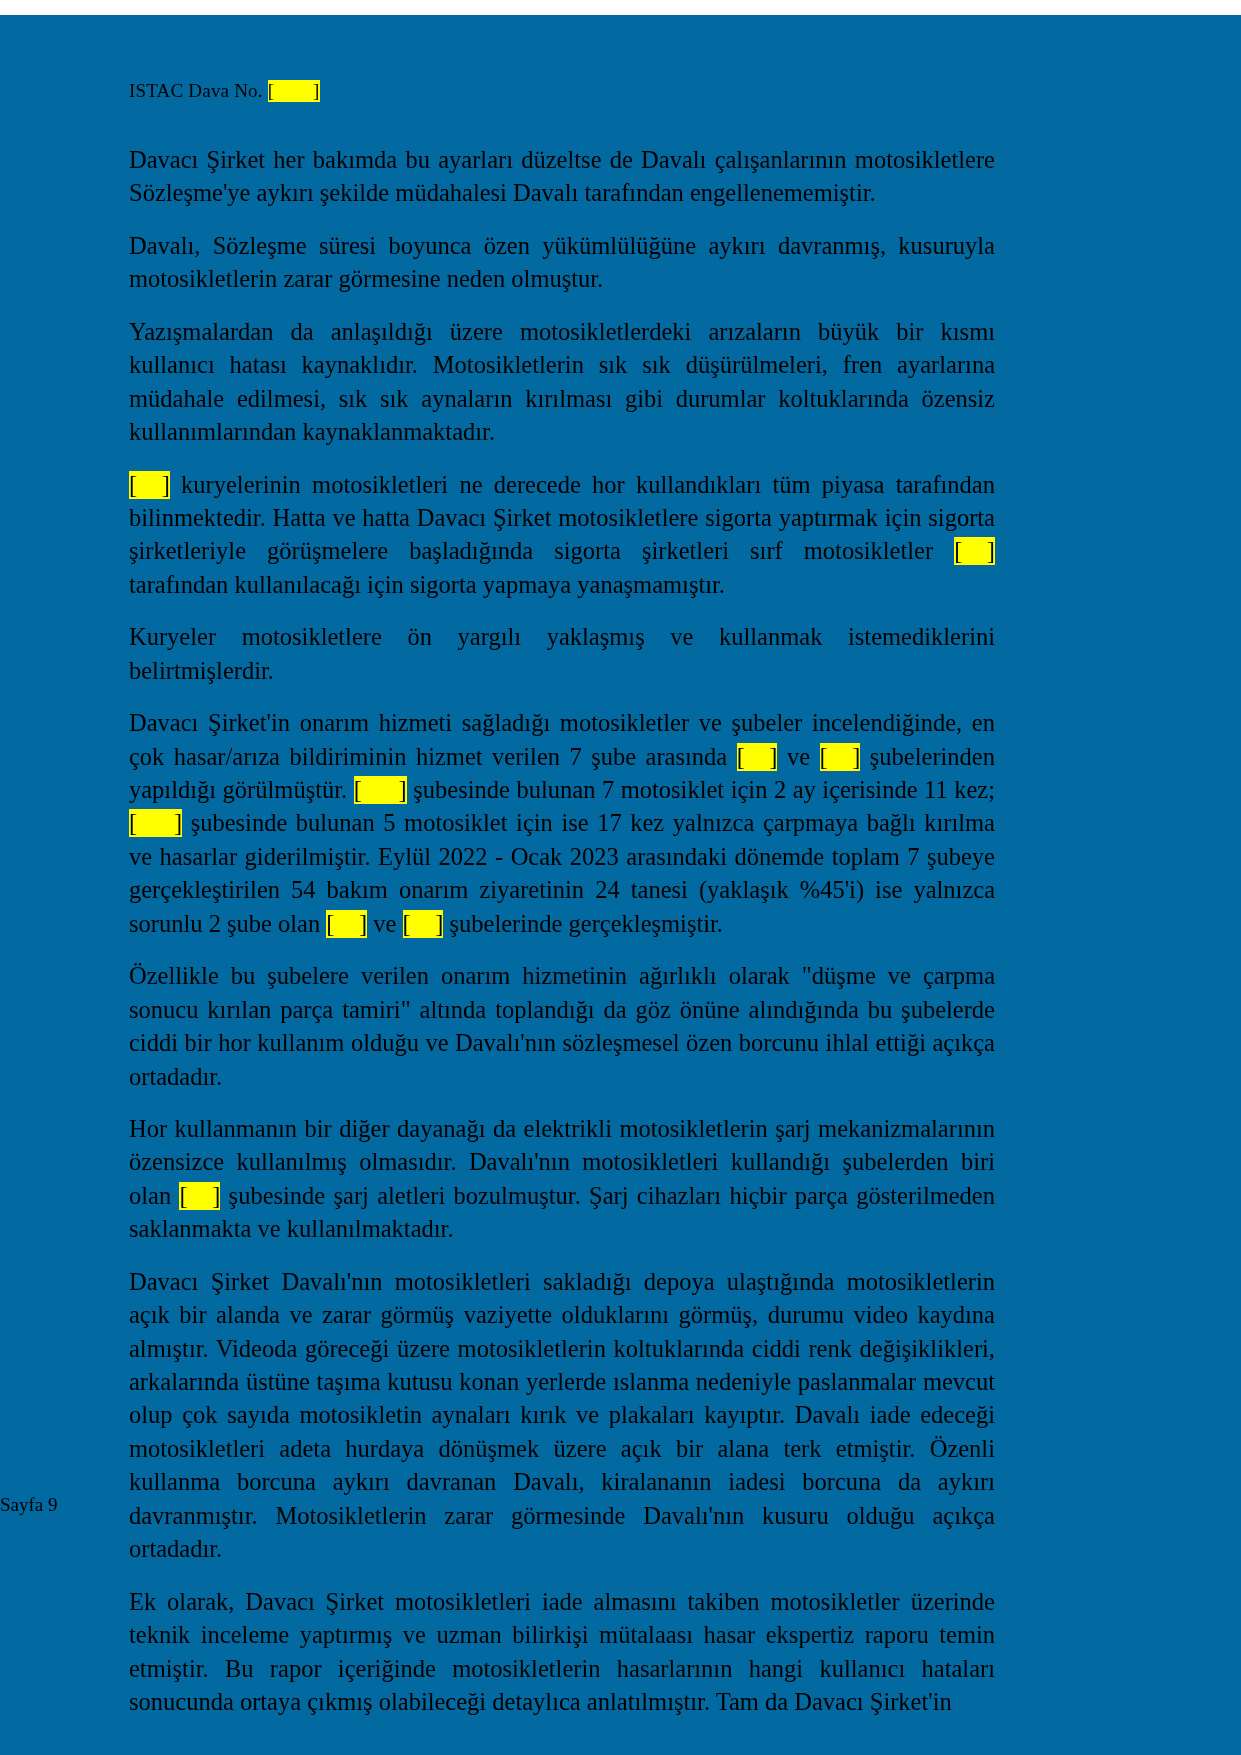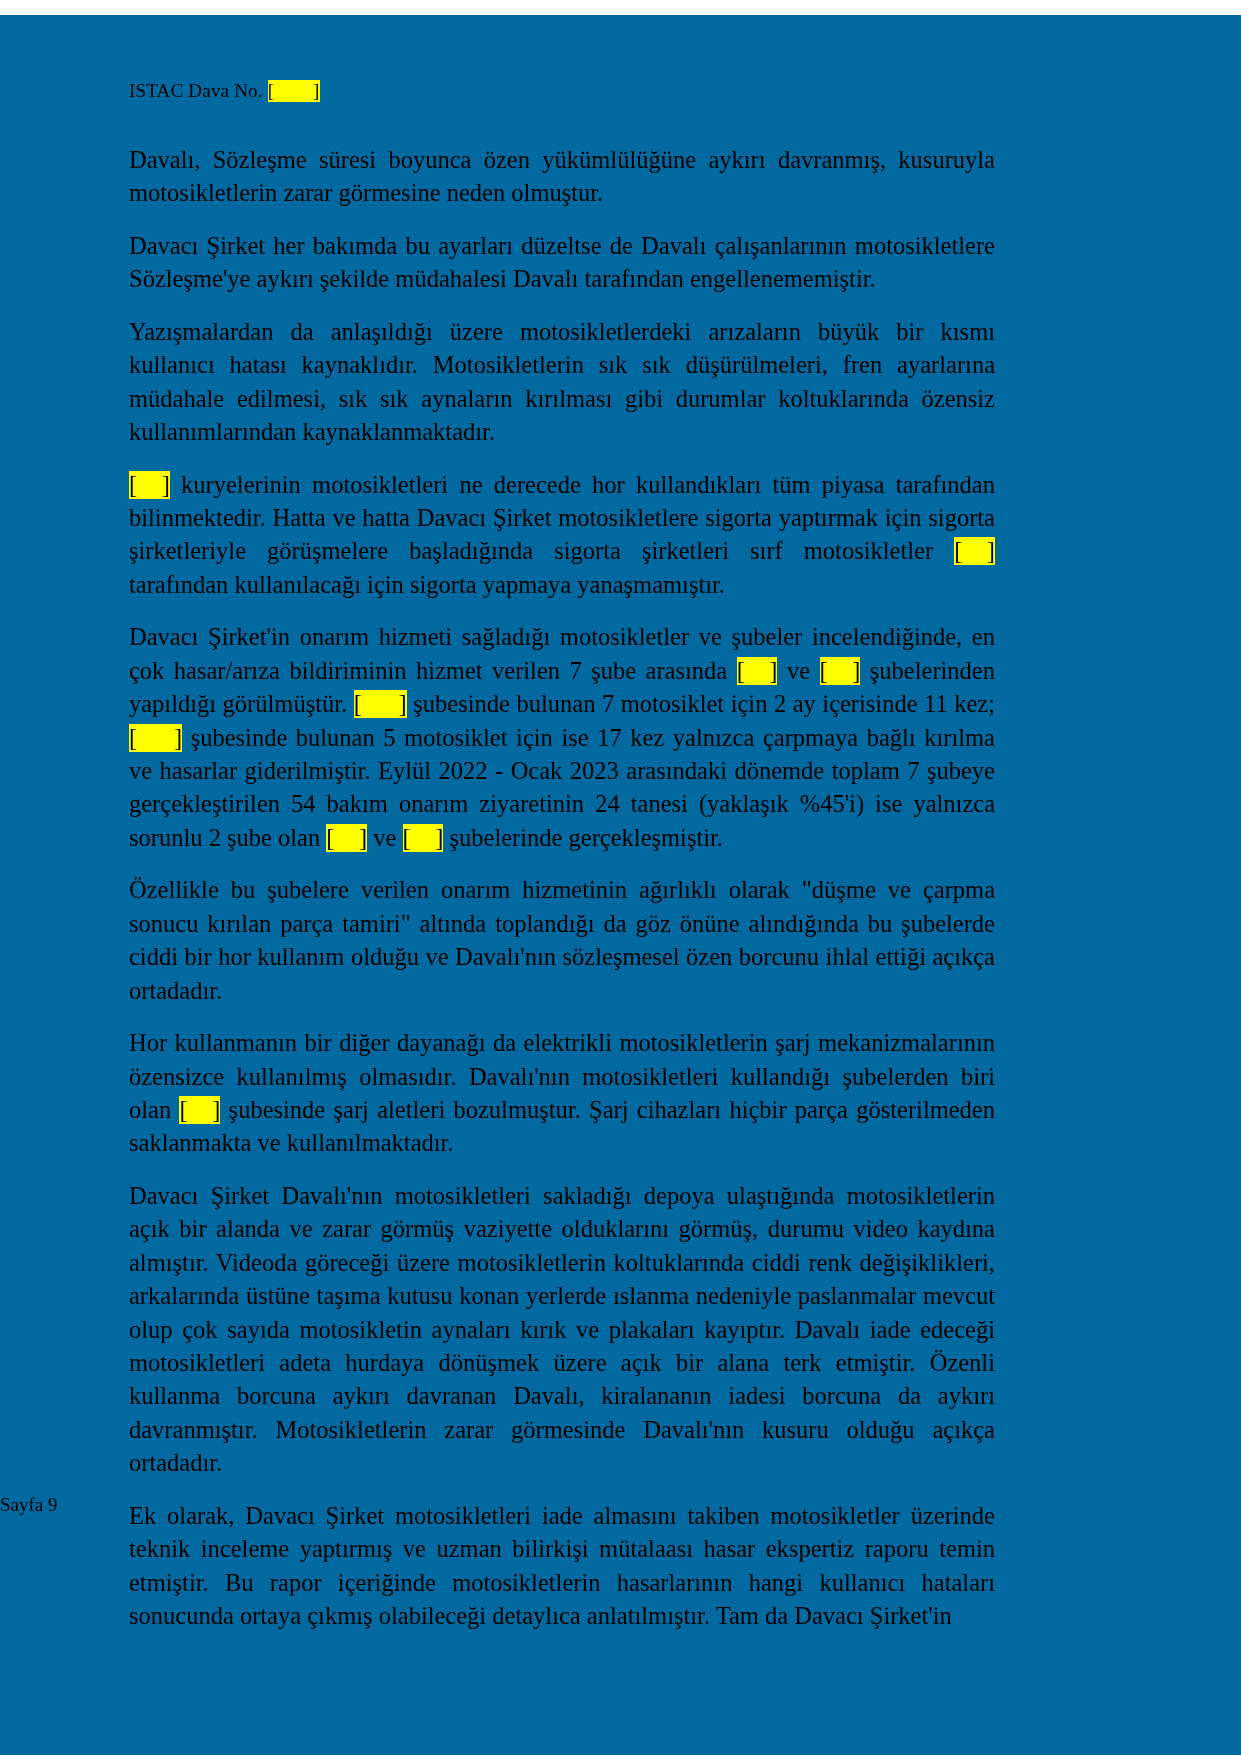--- a/index.html
+++ b/index.html
@@ -65,24 +65,25 @@
 </head>
 <body>
 
 <div class="page">
 
   <div class="header">
     <span>ISTAC Dava No. </span><span class="redact">[    ]</span>
   </div>
 
   <div class="content">
+      <p class="para"><span>Davacı Şirket her bakımda bu ayarları düzeltse de Davalı çalışanlarının motosikletlere Sözleşme'ye aykırı şekilde müdahalesi Davalı tarafından engellenememiştir.</span></p>
       <p class="para"><span>Davalı, Sözleşme süresi boyunca özen yükümlülüğüne aykırı davranmış, kusuruyla motosikletlerin zarar görmesine neden olmuştur.</span></p>
-      <p class="para"><span>Davacı Şirket her bakımda bu ayarları düzeltse de Davalı çalışanlarının motosikletlere Sözleşme'ye aykırı şekilde müdahalesi Davalı tarafından engellenememiştir.</span></p>
       <p class="para"><span>Yazışmalardan da anlaşıldığı üzere motosikletlerdeki arızaların büyük bir kısmı kullanıcı hatası kaynaklıdır. Motosikletlerin sık sık düşürülmeleri, fren ayarlarına müdahale edilmesi, sık sık aynaların kırılması gibi durumlar koltuklarında özensiz kullanımlarından kaynaklanmaktadır.</span></p>
       <p class="para"><span class="redact">[  ]</span><span> kuryelerinin motosikletleri ne derecede hor kullandıkları tüm piyasa tarafından bilinmektedir. Hatta ve hatta Davacı Şirket motosikletlere sigorta yaptırmak için sigorta şirketleriyle görüşmelere başladığında sigorta şirketleri sırf motosikletler </span><span class="redact">[  ]</span><span> tarafından kullanılacağı için sigorta yapmaya yanaşmamıştır.</span></p>
+      <p class="para"><span>Kuryeler motosikletlere ön yargılı yaklaşmış ve kullanmak istemediklerini belirtmişlerdir.</span></p>
       <p class="para"><span>Davacı Şirket'in onarım hizmeti sağladığı motosikletler ve şubeler incelendiğinde, en çok hasar/arıza bildiriminin hizmet verilen 7 şube arasında </span><span class="redact">[  ]</span><span> ve </span><span class="redact">[  ]</span><span> şubelerinden yapıldığı görülmüştür. </span><span class="redact">[   ]</span><span> şubesinde bulunan 7 motosiklet için 2 ay içerisinde 11 kez; </span><span class="redact">[   ]</span><span> şubesinde bulunan 5 motosiklet için ise 17 kez yalnızca çarpmaya bağlı kırılma ve hasarlar giderilmiştir. Eylül 2022 - Ocak 2023 arasındaki dönemde toplam 7 şubeye gerçekleştirilen 54 bakım onarım ziyaretinin 24 tanesi (yaklaşık %45'i) ise yalnızca sorunlu 2 şube olan </span><span class="redact">[  ]</span><span> ve </span><span class="redact">[  ]</span><span> şubelerinde gerçekleşmiştir.</span></p>
       <p class="para"><span>Özellikle bu şubelere verilen onarım hizmetinin ağırlıklı olarak "düşme ve çarpma sonucu kırılan parça tamiri" altında toplandığı da göz önüne alındığında bu şubelerde ciddi bir hor kullanım olduğu ve Davalı'nın sözleşmesel özen borcunu ihlal ettiği açıkça ortadadır.</span></p>
       <p class="para"><span>Hor kullanmanın bir diğer dayanağı da elektrikli motosikletlerin şarj mekanizmalarının özensizce kullanılmış olmasıdır. Davalı'nın motosikletleri kullandığı şubelerden biri olan </span><span class="redact">[  ]</span><span> şubesinde şarj aletleri bozulmuştur. Şarj cihazları hiçbir parça gösterilmeden saklanmakta ve kullanılmaktadır.</span></p>
       <p class="para"><span>Davacı Şirket Davalı'nın motosikletleri sakladığı depoya ulaştığında motosikletlerin açık bir alanda ve zarar görmüş vaziyette olduklarını görmüş, durumu video kaydına almıştır. Videoda göreceği üzere motosikletlerin koltuklarında ciddi renk değişiklikleri, arkalarında üstüne taşıma kutusu konan yerlerde ıslanma nedeniyle paslanmalar mevcut olup çok sayıda motosikletin aynaları kırık ve plakaları kayıptır. Davalı iade edeceği motosikletleri adeta hurdaya dönüşmek üzere açık bir alana terk etmiştir. Özenli kullanma borcuna aykırı davranan Davalı, kiralananın iadesi borcuna da aykırı davranmıştır. Motosikletlerin zarar görmesinde Davalı'nın kusuru olduğu açıkça ortadadır.</span></p>
       <p class="para"><span>Ek olarak, Davacı Şirket motosikletleri iade almasını takiben motosikletler üzerinde teknik inceleme yaptırmış ve uzman bilirkişi mütalaası hasar ekspertiz raporu temin etmiştir. Bu rapor içeriğinde motosikletlerin hasarlarının hangi kullanıcı hataları sonucunda ortaya çıkmış olabileceği detaylıca anlatılmıştır. Tam da Davacı Şirket'in</span></p>
     </div>
 
   <div class="footer">
     <span>Sayfa 9</span>
   </div>

